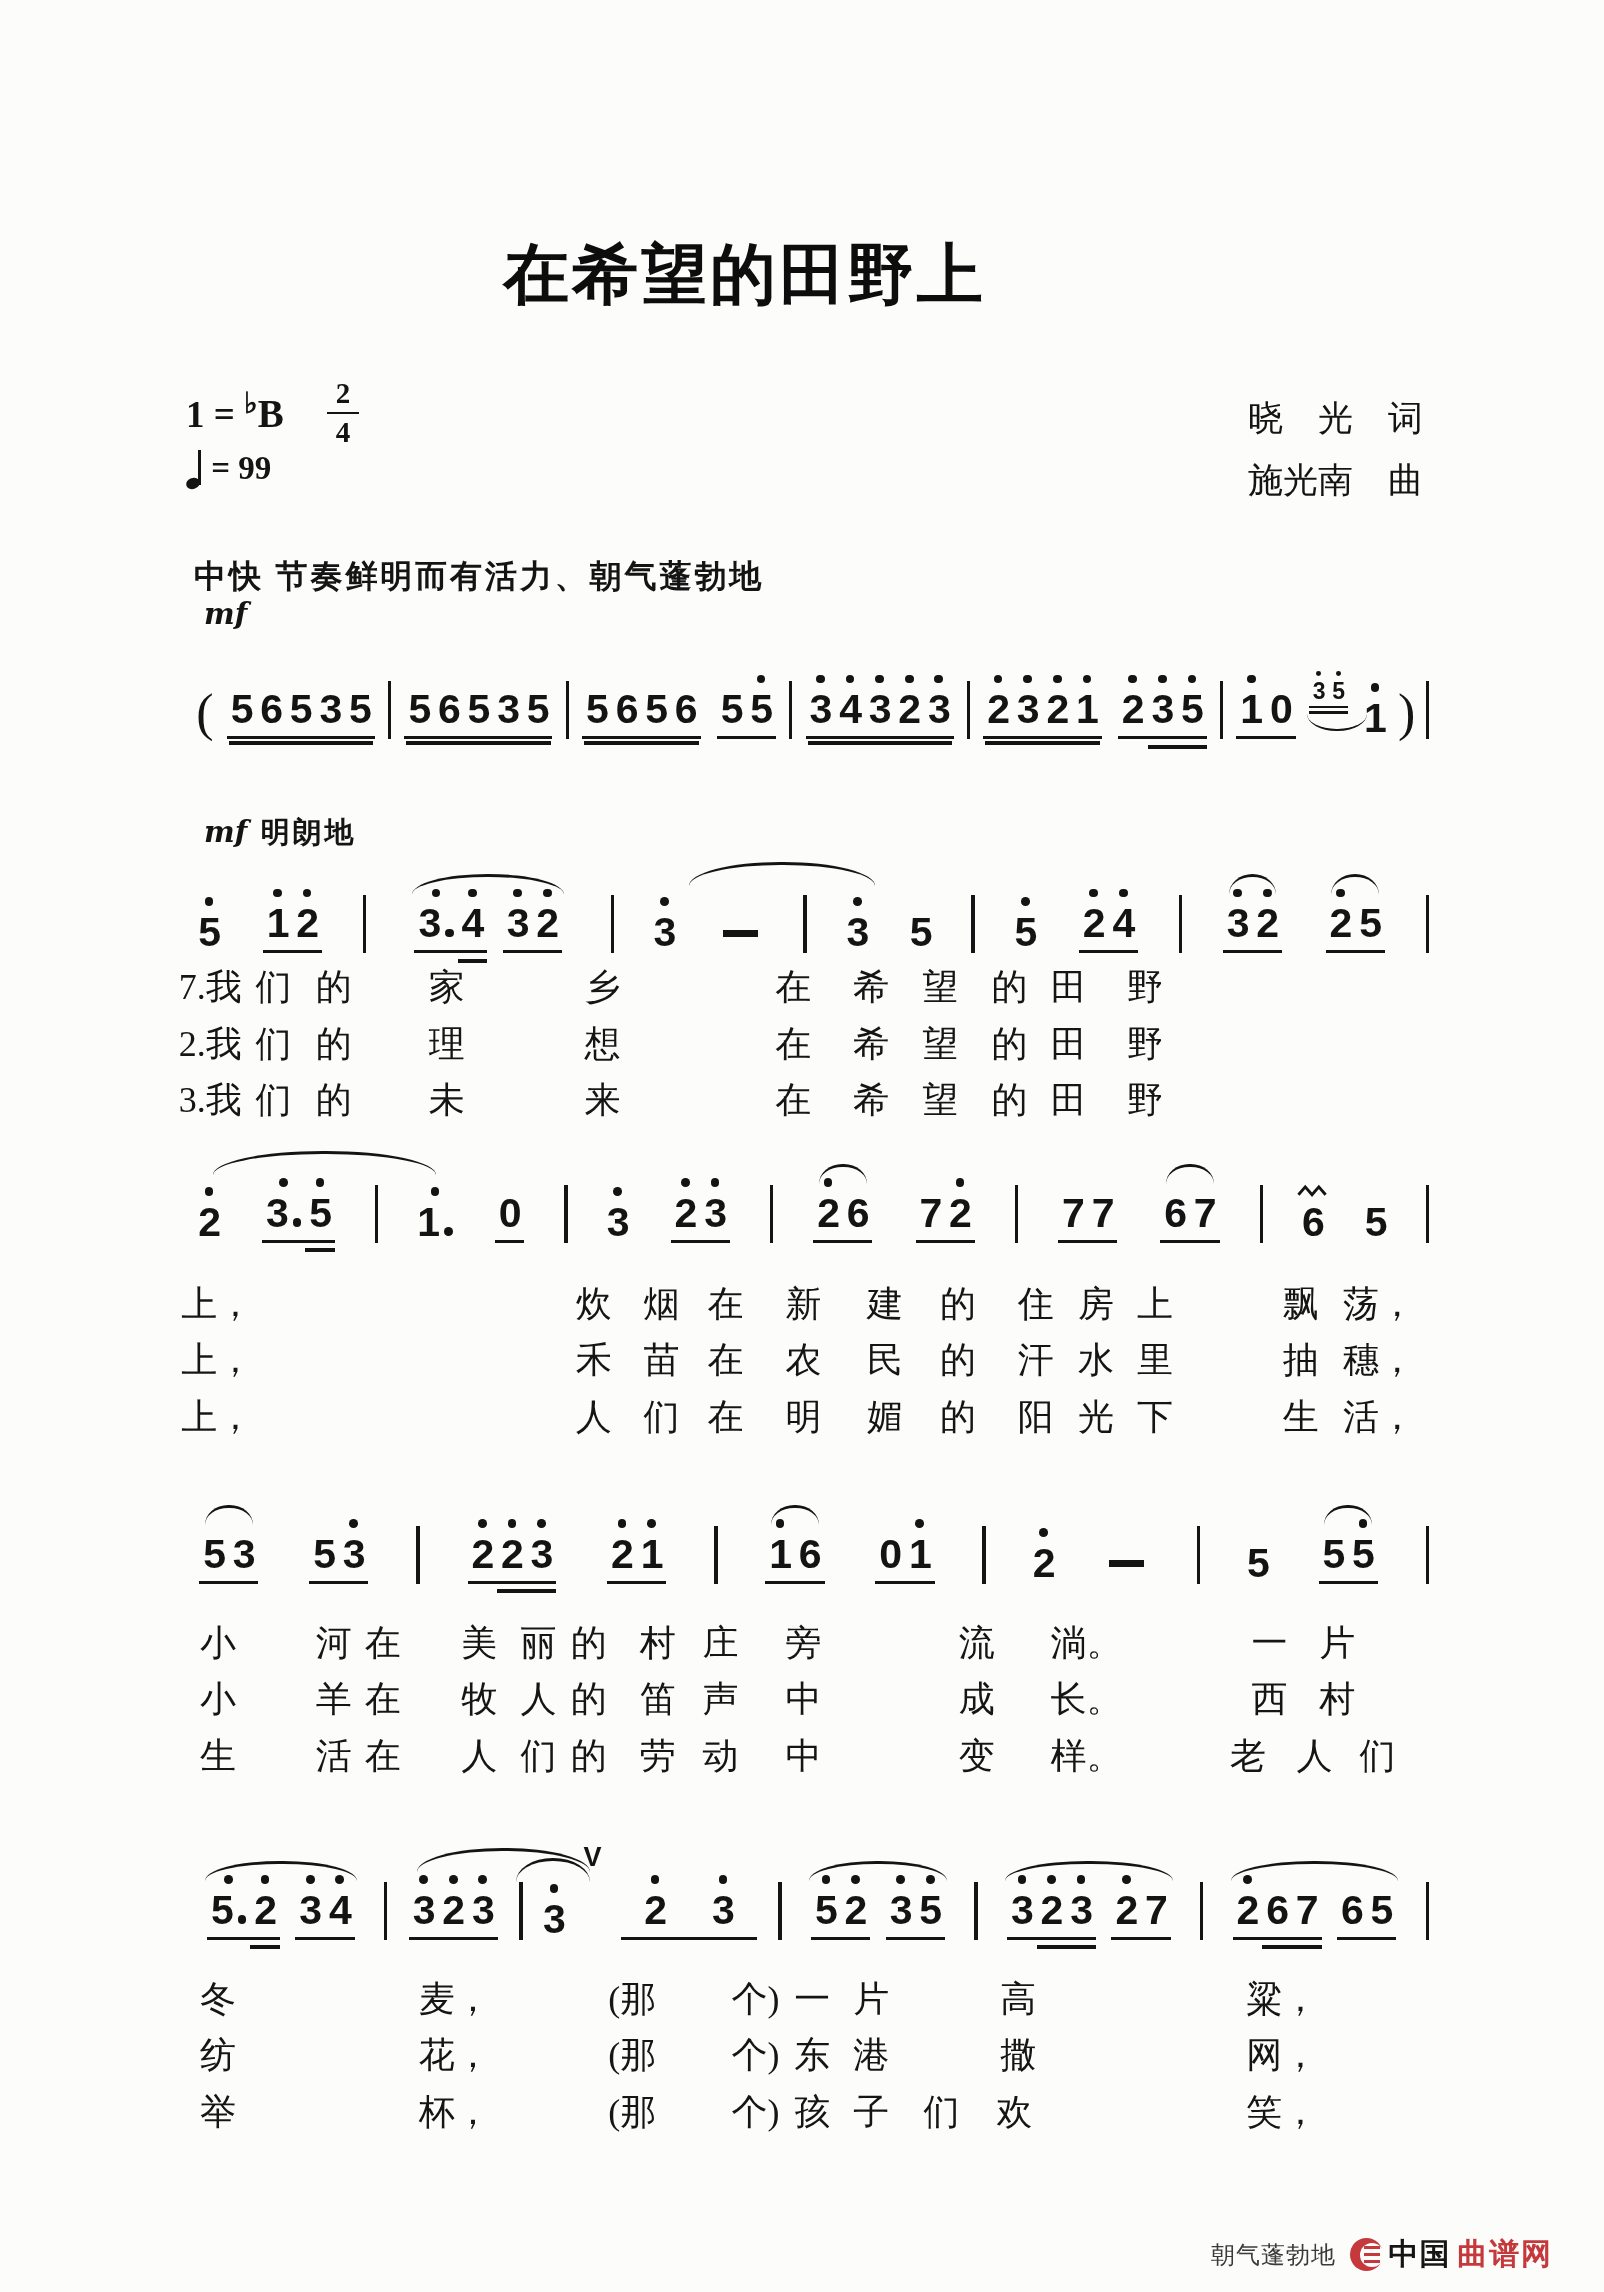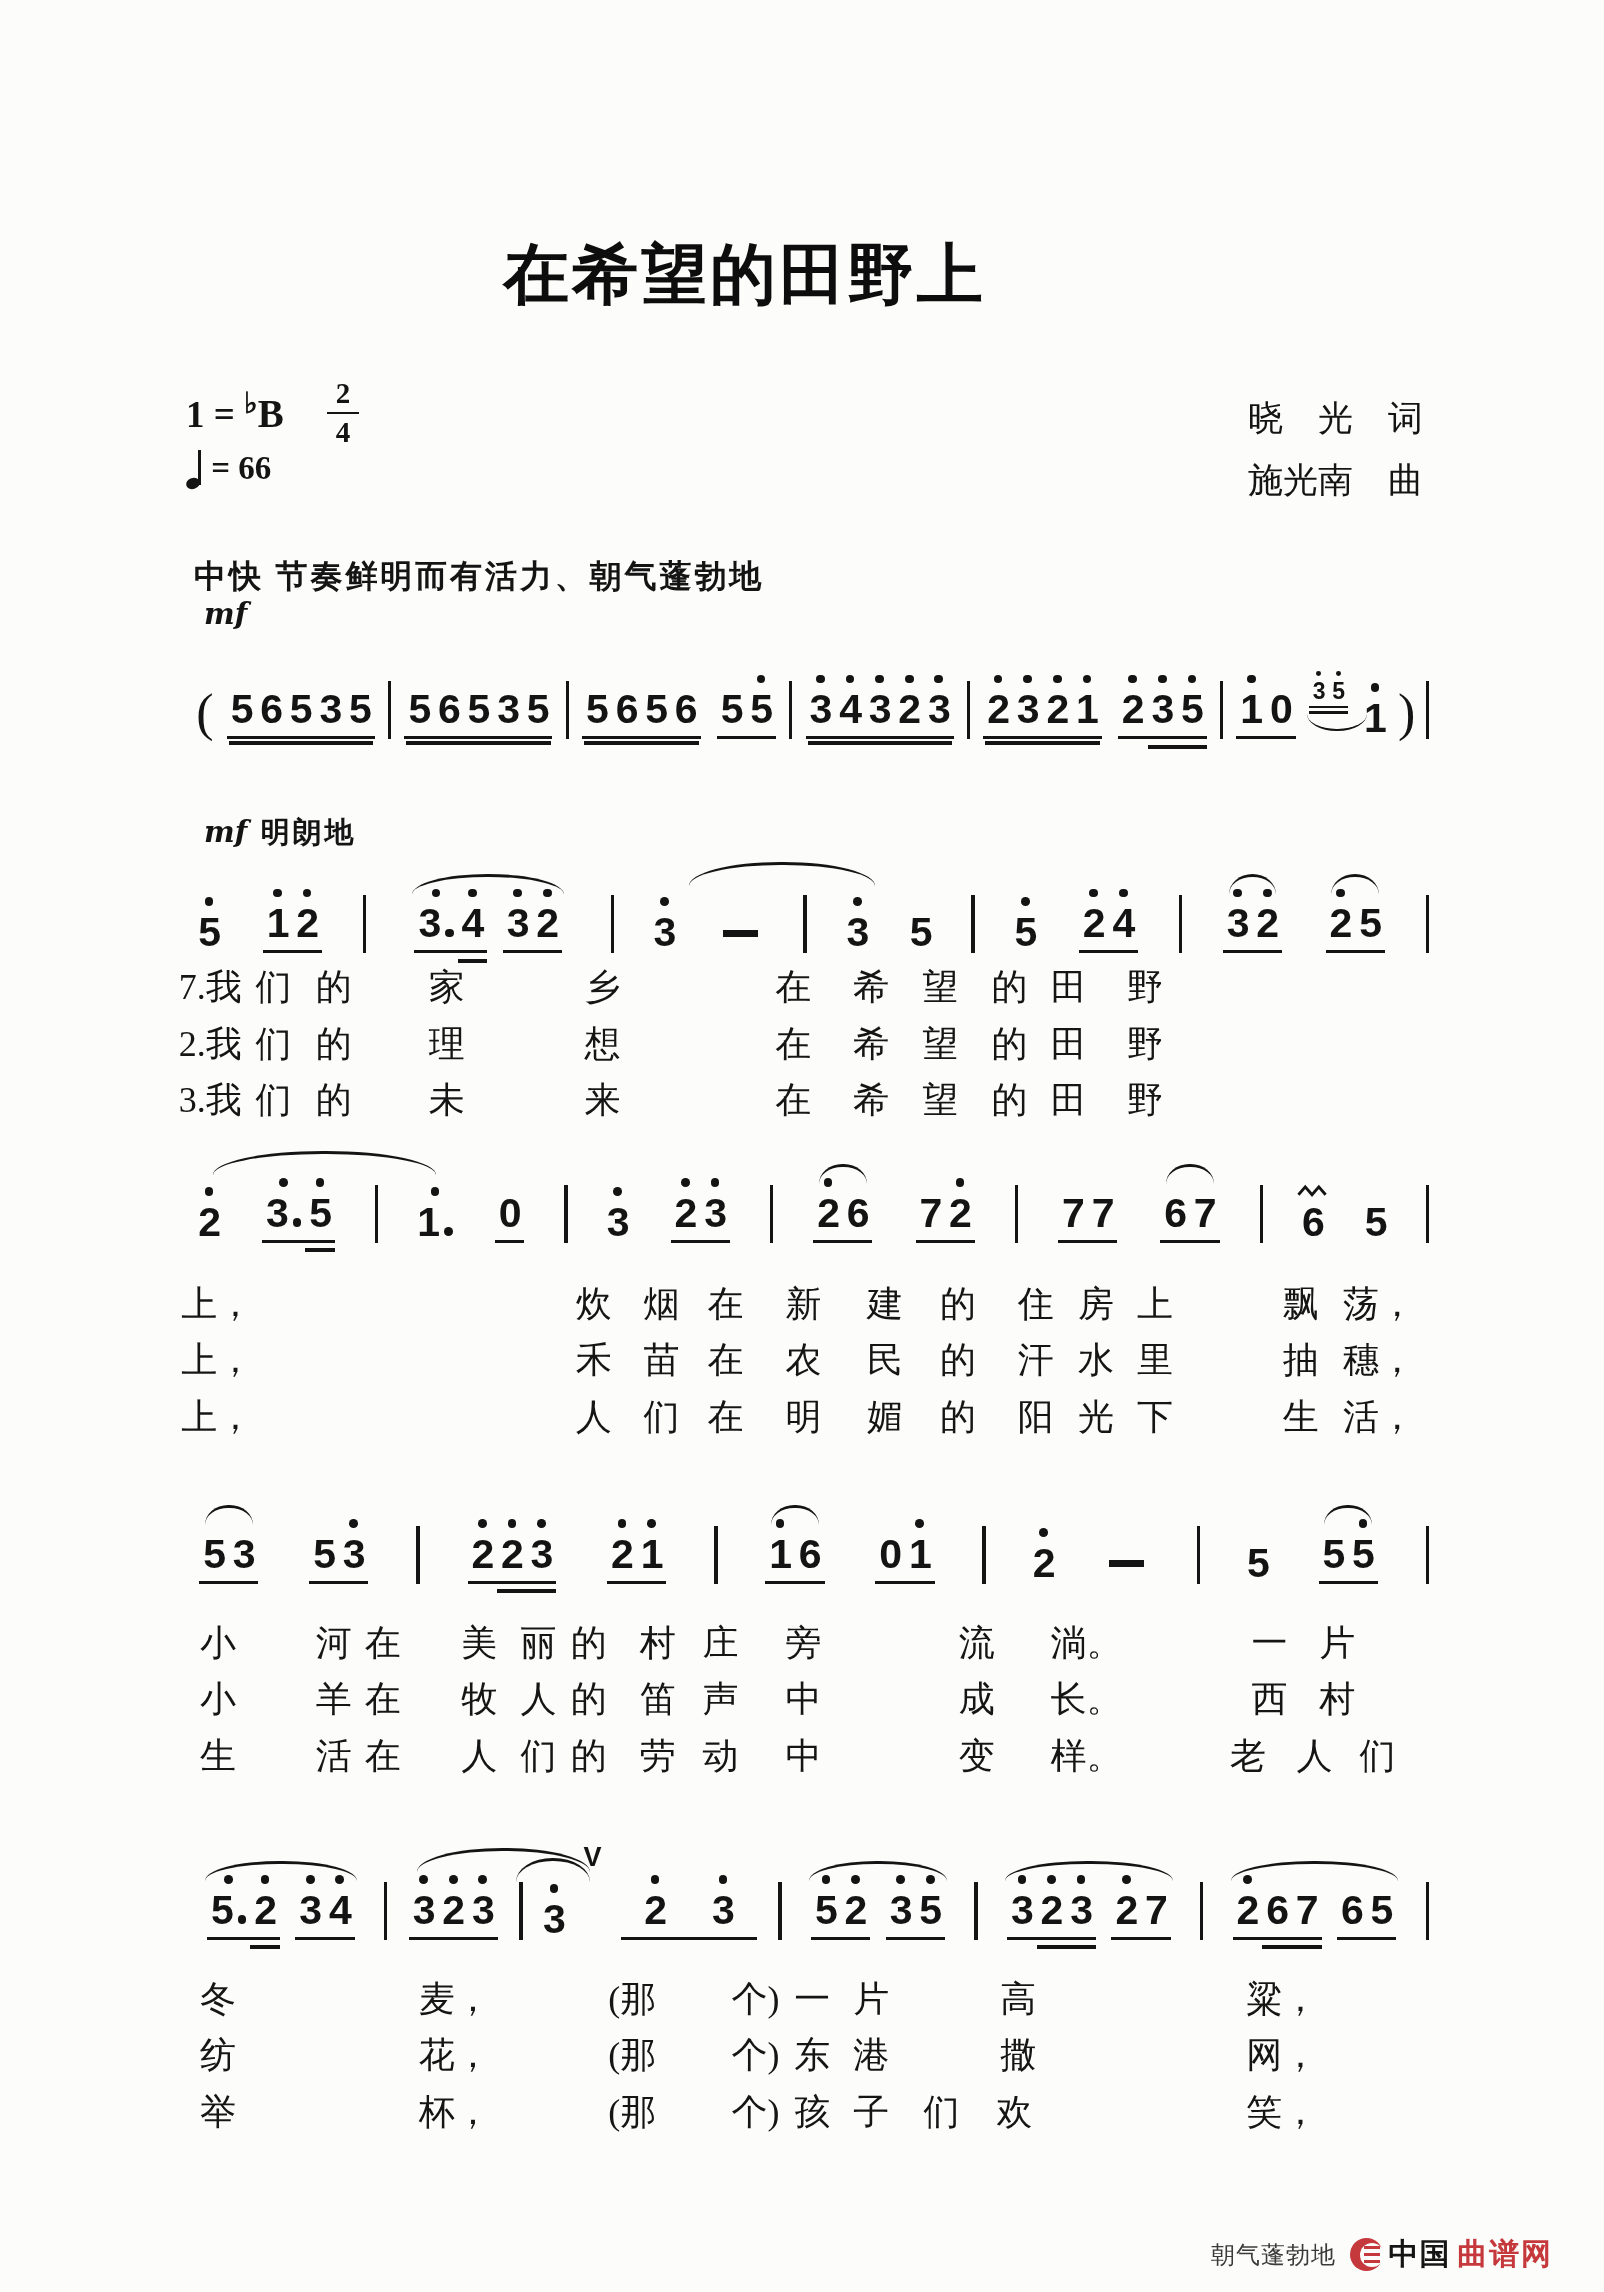--- a/index.html
+++ b/index.html
@@ -90,21 +90,21 @@
 
   <div class="keyrow"><span>1 = </span><span class="flat">♭</span><span class="keyletter">B</span></div>
 
   <div class="ts">
     <span class="ts-num">2</span>
     <span class="ts-den">4</span>
   </div>
 
   <div class="temporow">
     <span class="qn"></span>
-    <span>= 66</span>
+    <span>= 99</span>
   </div>
 
   <div class="credits">
     <div>晓　光　词</div>
     <div>施光南　曲</div>
   </div>
 
   <div class="expression">中快 节奏鲜明而有活力、朝气蓬勃地</div>
 
   <div id="score">

